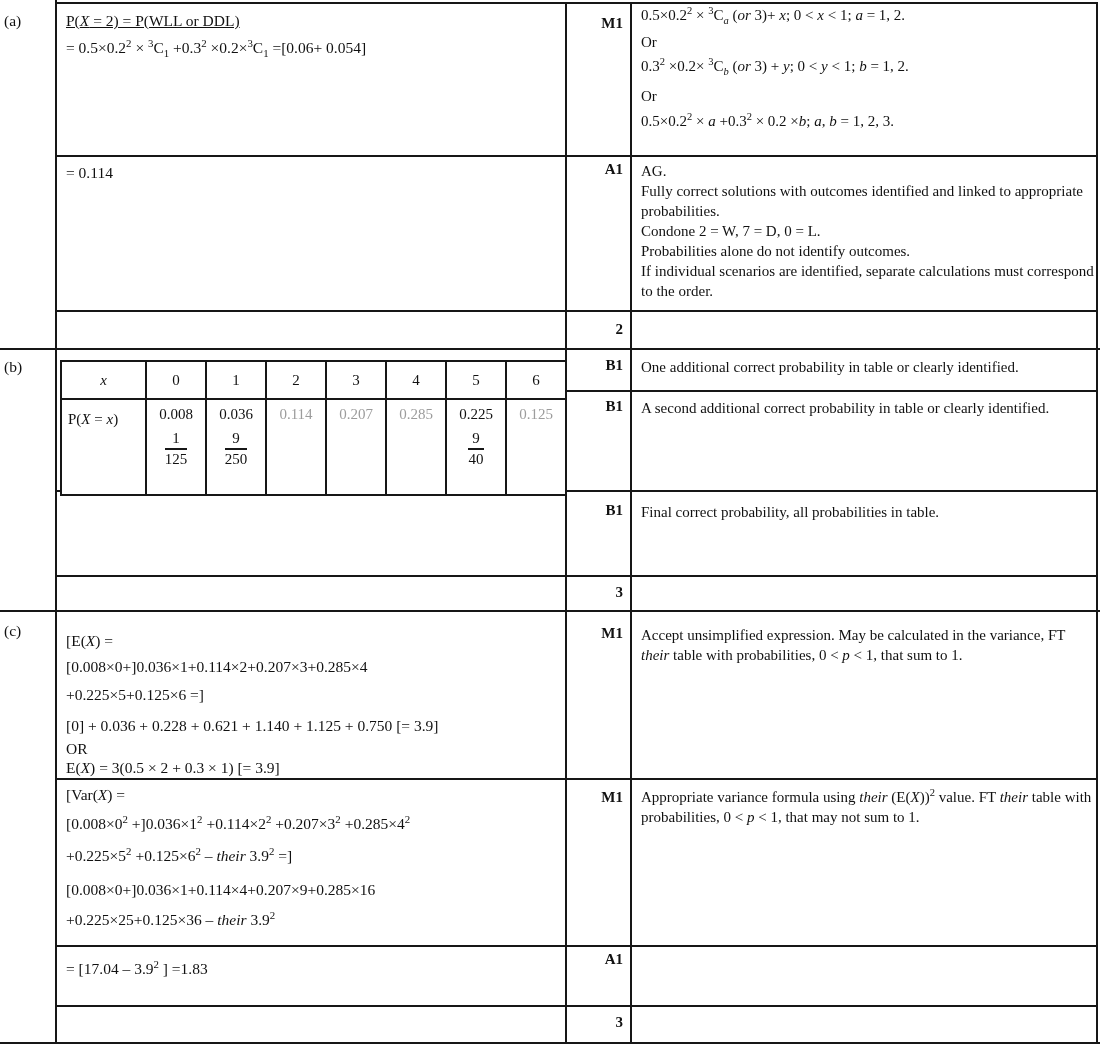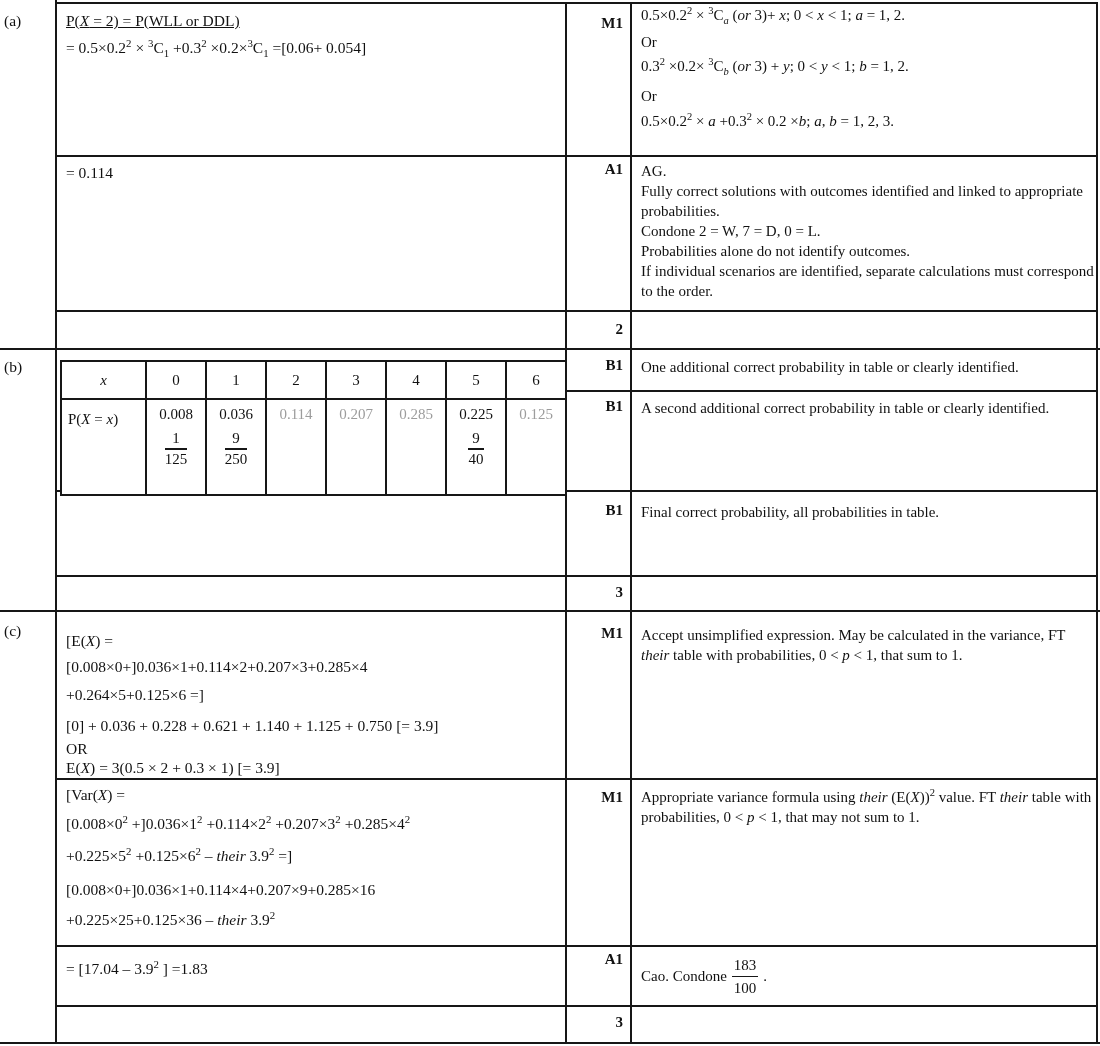--- a/index.html
+++ b/index.html
@@ -131,21 +131,21 @@
   <div class="gd" style="top:502px;">
     <div>Final correct probability, all probabilities in table.</div>
   </div>
   <div class="mark" style="top:584px;">3</div>
 
   <div class="part-label" style="top:622px;">(c)</div>
 
   <div class="ans" style="top:620px;margin-top:12px;">
     <div class="ln" style="height:26px;">[E(<i>X</i>) =</div>
     <div class="ln" style="height:28px;">[0.008×0+]0.036×1+0.114×2+0.207×3+0.285×4</div>
-    <div class="ln" style="height:31px;">+0.264×5+0.125×6 =]</div>
+    <div class="ln" style="height:31px;">+0.225×5+0.125×6 =]</div>
     <div class="ln" style="height:23px;">[0] + 0.036 + 0.228 + 0.621 + 1.140 + 1.125 + 0.750 [= 3.9]</div>
     <div class="ln" style="height:19px;">OR</div>
     <div class="ln">E(<i>X</i>) = 3(0.5 × 2 + 0.3 × 1) [= 3.9]</div>
   </div>
   <div class="mark" style="top:625px;">M1</div>
   <div class="gd" style="top:625px;">
     <div>Accept unsimplified expression. May be calculated in the variance, FT <i>their</i> table with probabilities, 0 &lt; <i>p</i> &lt; 1, that sum to 1.</div>
   </div>
 
   <div class="ans" style="top:786px;">
@@ -153,23 +153,15 @@
     <div class="ln" style="height:32px;">[0.008×0<sup>2</sup> +]0.036×1<sup>2</sup> +0.114×2<sup>2</sup> +0.207×3<sup>2</sup> +0.285×4<sup>2</sup></div>
     <div class="ln" style="height:34px;">+0.225×5<sup>2</sup> +0.125×6<sup>2</sup> – <i>their</i> 3.9<sup>2</sup> =]</div>
     <div class="ln" style="height:30px;">[0.008×0+]0.036×1+0.114×4+0.207×9+0.285×16</div>
     <div class="ln">+0.225×25+0.125×36 – <i>their</i> 3.9<sup>2</sup></div>
   </div>
   <div class="mark" style="top:789px;">M1</div>
   <div class="gd" style="top:787px;">Appropriate variance formula using <i>their</i> (E(<i>X</i>))<sup>2</sup> value. FT <i>their</i> table with probabilities, 0 &lt; <i>p</i> &lt; 1, that may not sum to 1.</div>
 
   <div class="ans" style="top:960px;">=  [17.04 – 3.9<sup>2</sup> ] =1.83</div>
   <div class="mark" style="top:951px;">A1</div>
-  <div class="gd caorow" style="top:952px;height:48px;">
-    <span>Cao. Condone</span>
-    <span class="ifrac">
-        <span class="n">183</span>
-        <span class="d">100</span>
-      </span>
-    <span>.</span>
-  </div>
   <div class="mark" style="top:1014px;">3</div>
 
 </div>
 
 </body></html>

